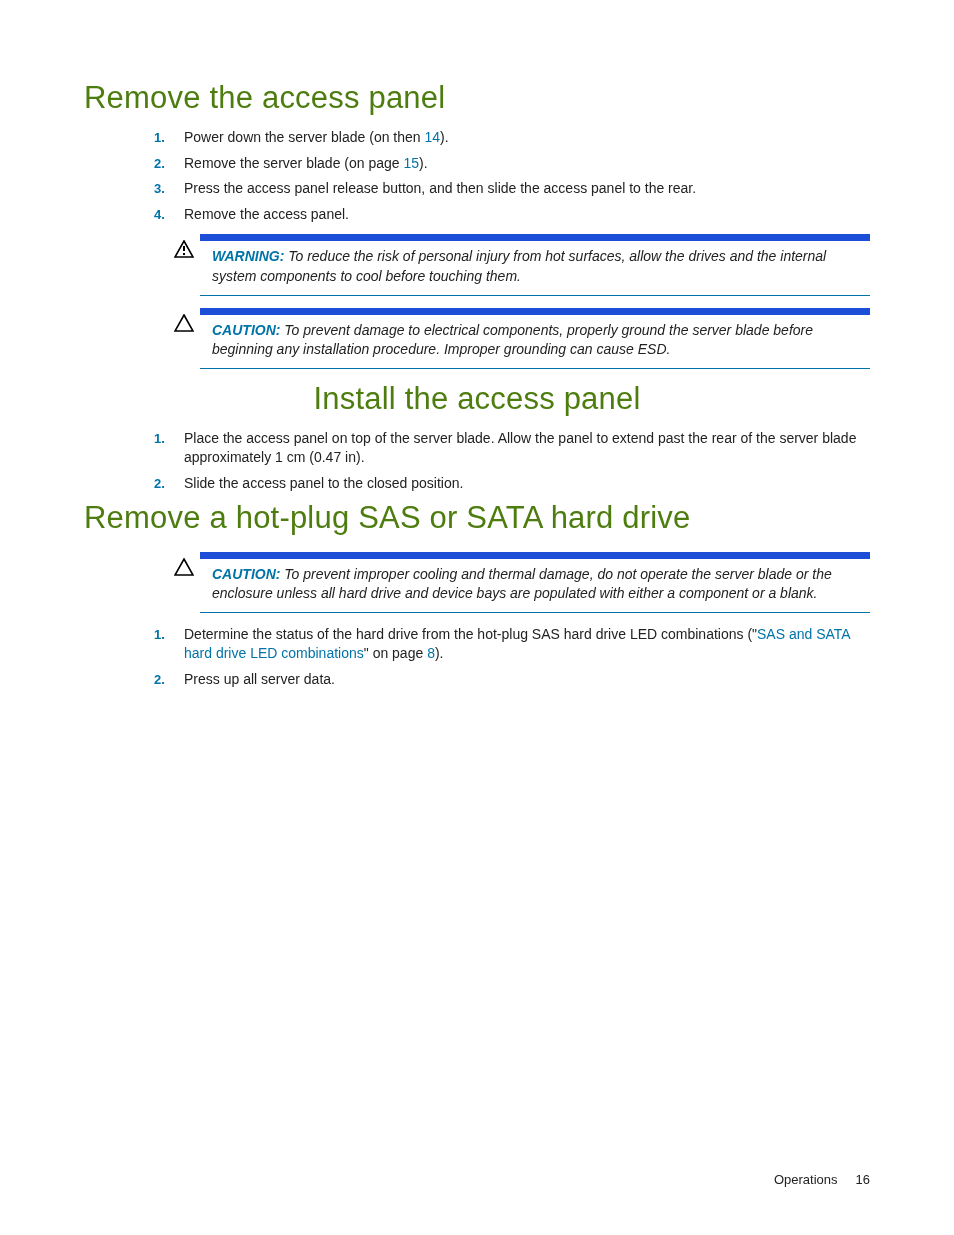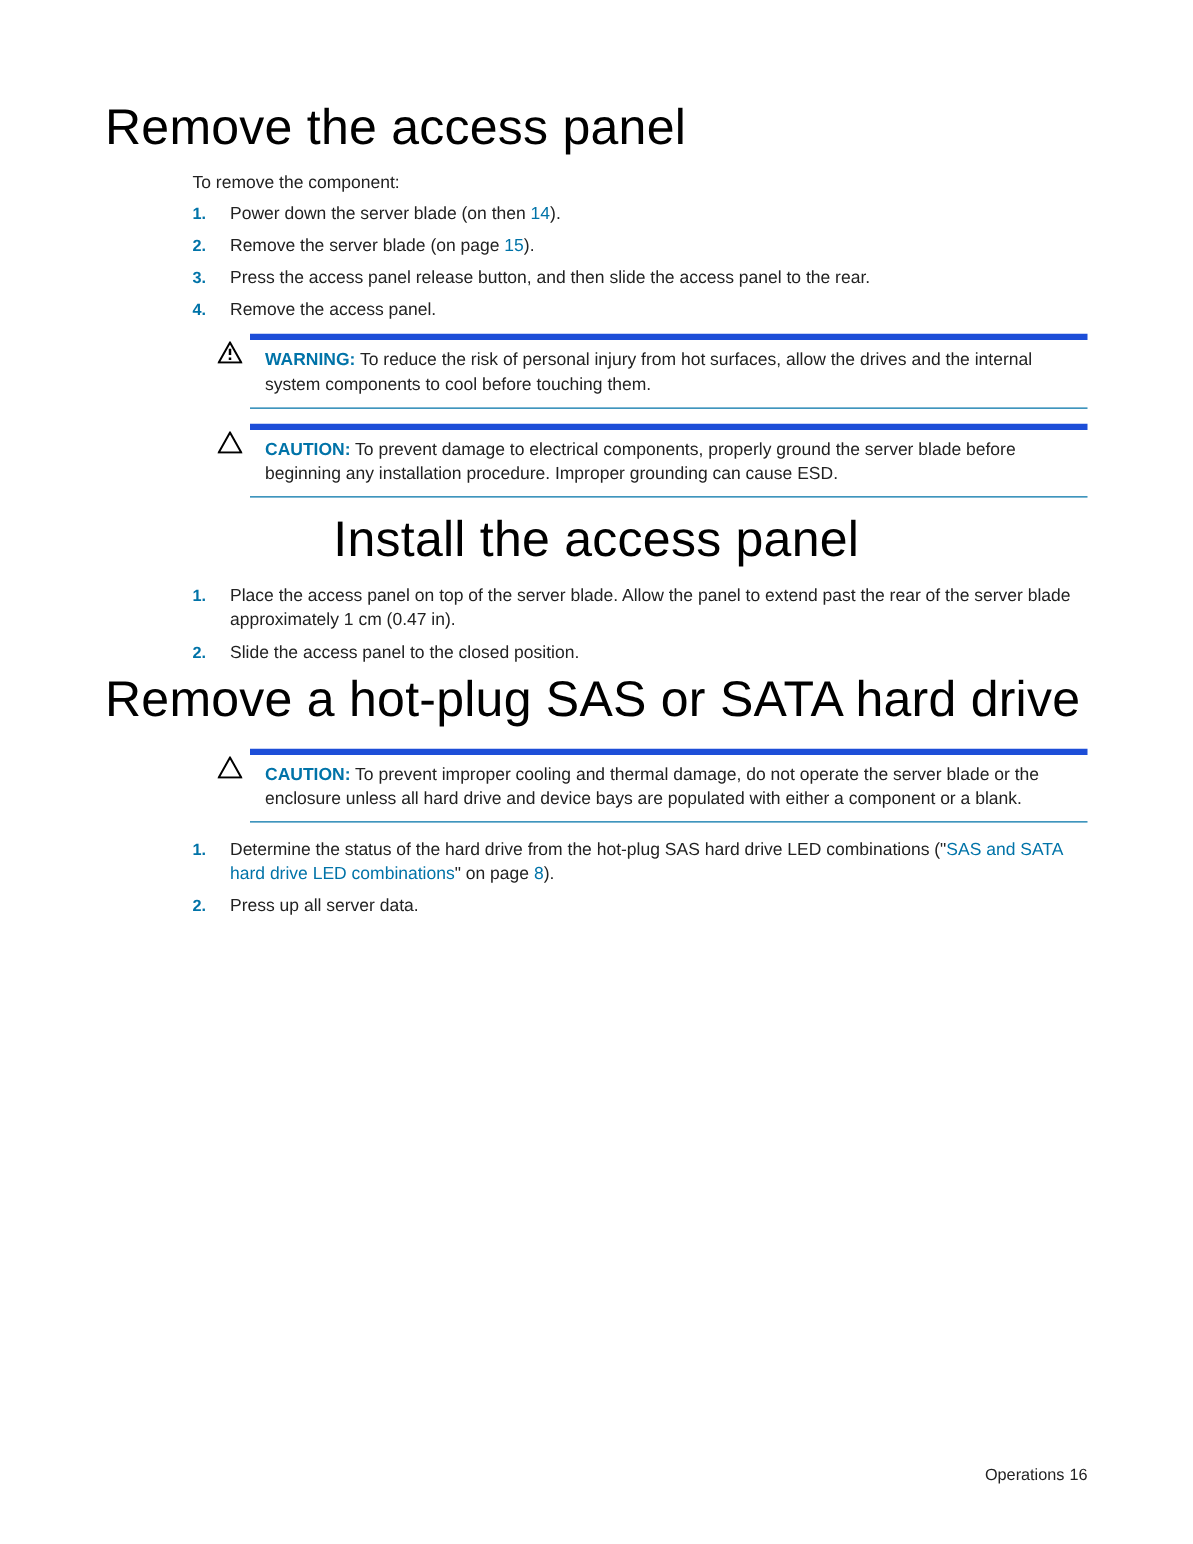--- a/index.html
+++ b/index.html
@@ -15,22 +15,22 @@
   .page {
     box-sizing: border-box;
     width: 954px;
     height: 1235px;
     padding: 80px 84px 0 84px;
     position: relative;
   }
   h2.section-title {
     font-family: "Segoe UI Light", "Futura", "Arial Narrow", Arial, sans-serif;
     font-weight: 300;
-    color: #000000;
-    font-size: 40px;
+    color: #4d7c0f;
+    font-size: 31px;
     margin: 0 0 12px 0;
     letter-spacing: 0.2px;
   }
   .intro {
     margin: 0 0 8px 70px;
     font-size: 14px;
   }
   ol.steps {
     list-style: none;
     margin: 0 0 0 70px;
@@ -65,48 +65,48 @@
   .callout .icon {
     flex: 0 0 26px;
     width: 26px;
     padding-top: 6px;
   }
   .callout .icon svg {
     display: block;
   }
   .callout .body {
     flex: 1;
-    border-top: 5px solid #1d4ed8;
+    border-top: 7px solid #1d4ed8;
     border-bottom: 1px solid #0073a8;
     padding: 6px 0 8px 12px;
     font-size: 14px;
     line-height: 1.4;
+    font-style: italic;
   }
   .callout .label {
     font-weight: bold;
     color: #0073a8;
   }
   .section-gap-lg { margin-top: 36px; text-align: center; }
   .section-gap-md { margin-top: 28px; }
   .footer {
     position: absolute;
     bottom: 48px;
     right: 84px;
     font-size: 13px;
     color: #222;
   }
-  .footer .pnum { margin-left: 4px; }
+  .footer .pnum { margin-left: 18px; }
 </style>
 </head>
 <body>
 
 <div class="page">
 
   <h2 class="section-title">Remove the access panel</h2>
-  <p class="intro">To remove the component:</p>
   <ol class="steps">
     <li>
       <span class="num">1.</span>
       <span class="txt">
         <span>Power down the server blade (on then </span><span class="link">14</span><span>).</span>
       </span>
     </li>
     <li>
       <span class="num">2.</span>
       <span class="txt">

